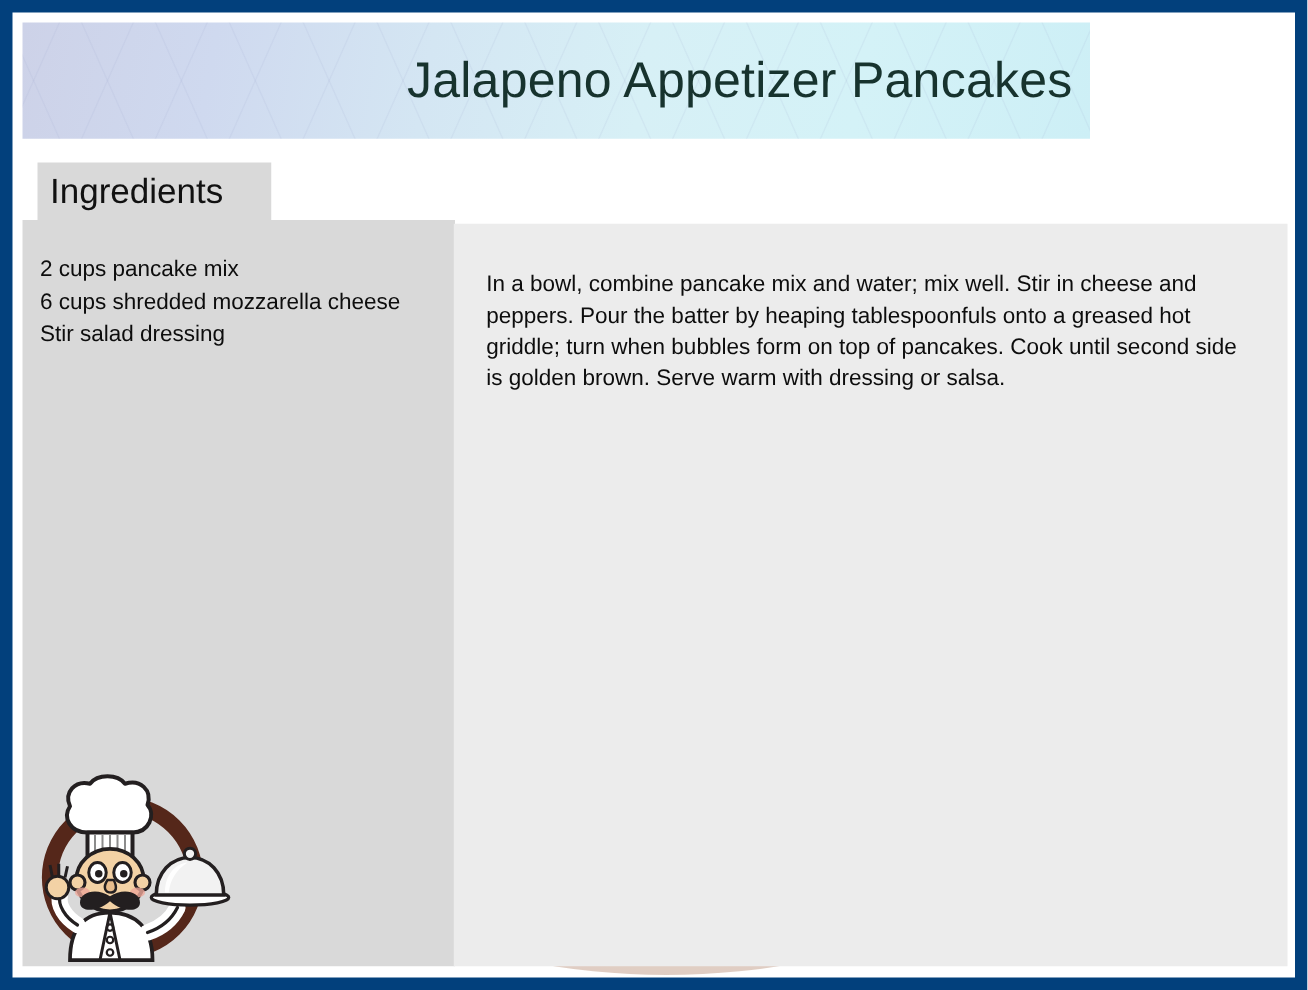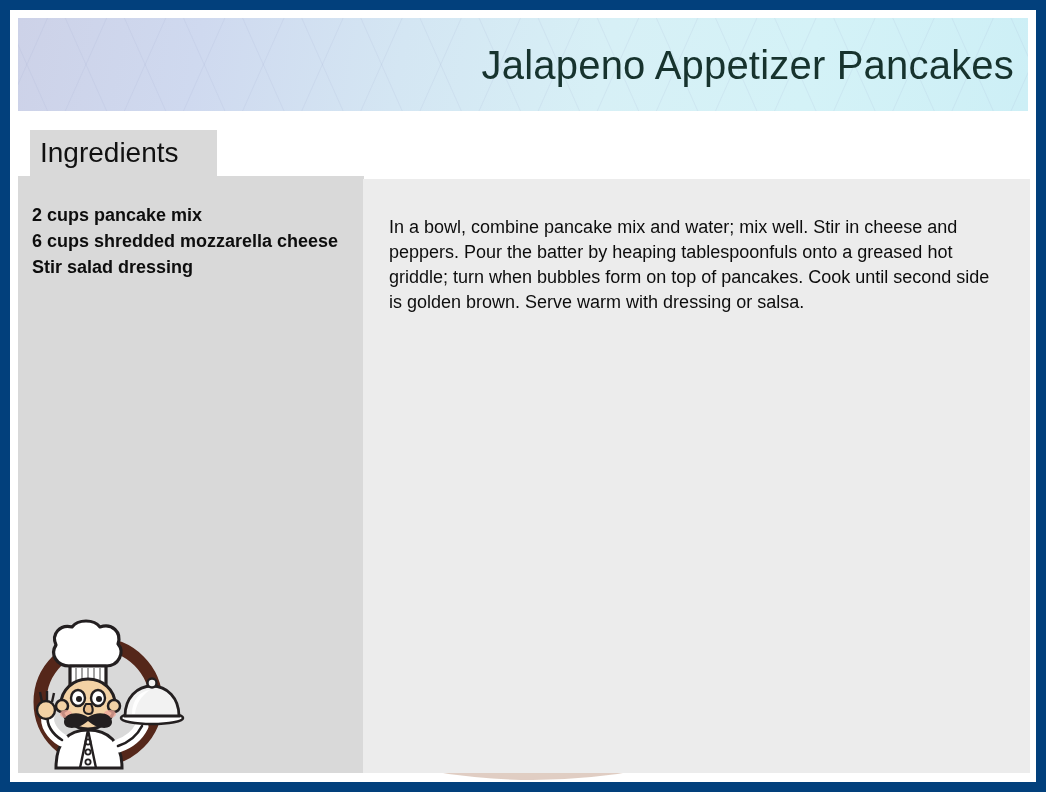--- a/index.html
+++ b/index.html
@@ -31,21 +31,21 @@
     bottom: 10px;
     background: #ffffff;
     overflow: hidden;
   }
 
   
   .banner {
     position: absolute;
     left: 8px;
     top: 8px;
-    width: 1010px;
+    width: 854px;
     height: 93px;
     background:
       repeating-linear-gradient(66deg,
         rgba(255,255,255,0.00) 0px,
         rgba(255,255,255,0.00) 26px,
         rgba(150,160,200,0.13) 27px,
         rgba(255,255,255,0.00) 28px,
         rgba(255,255,255,0.00) 54px),
       repeating-linear-gradient(114deg,
         rgba(255,255,255,0.00) 0px,
@@ -113,21 +113,20 @@
     position: absolute;
     box-sizing: border-box;
   }
   .panel-ingredients {
     left: 8px;
     top: 166px;
     width: 346px;
     height: 597px;
     background: #d9d9d9;
     padding: 26px 14px 16px 14px;
-    font-weight: bold;
   }
   .panel-directions {
     left: 353px;
     top: 169px;
     width: 667px;
     height: 594px;
     background: #ececec;
     padding: 24px 14px 0 14px;
   }
 

